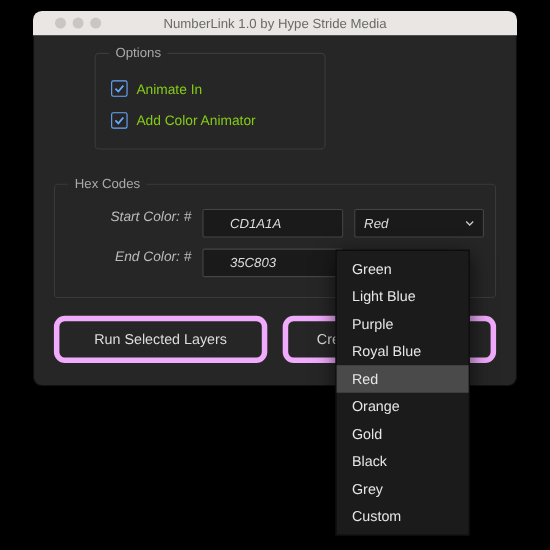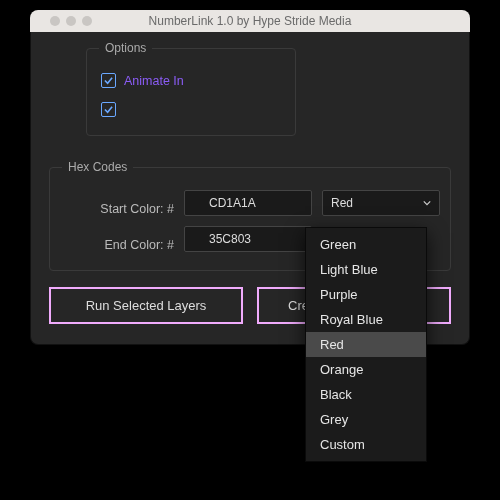--- a/index.html
+++ b/index.html
@@ -5,36 +5,36 @@
   html,body{margin:0;padding:0;width:500px;height:500px;background:#000;font-family:-apple-system,BlinkMacSystemFont,"Segoe UI",Arial,sans-serif;font-size:12px;color:#bbb;}
   .window{position:absolute;left:30px;top:10px;width:440px;border-radius:8px;overflow:visible;box-shadow:0 0 20px rgba(0,0,0,.6);}
   .titlebar{height:22px;background:#e9e6e3;border-radius:8px 8px 0 0;display:flex;align-items:center;padding:0 20px;position:relative;}
   .dots{display:flex;gap:6px;}
   .dot{width:10px;height:10px;border-radius:50%;background:#c9c6c3;}
   .title{position:absolute;left:0;right:0;text-align:center;font-size:12px;color:#6a6a6a;}
   .body{background:#262626;padding:16px 18px 20px;border:1px solid #111;border-top:none;border-radius:0 0 8px 8px;}
   .row1{display:flex;gap:28px;padding-left:37px;}
   .fs{border:1px solid #3a3a3a;border-radius:4px;padding:18px 14px 16px;position:relative;flex:1;}
   .fs-legend{position:absolute;top:-8px;left:12px;background:#262626;padding:0 6px;font-size:12px;color:#aaa;}
-  .chk{display:flex;align-items:center;gap:8px;margin:6px 0 14px;color:#8b5cf6;font-size:12.5px;}
+  .chk{display:flex;align-items:center;gap:8px;margin:6px 0 14px;color:#84cc16;font-size:12.5px;}
   .chk:last-child{margin-bottom:2px;}
   .checkbox{width:13px;height:13px;border:1px solid #6aa8ff;border-radius:2px;display:flex;align-items:center;justify-content:center;background:#262626;}
   .checkmark{width:9px;height:9px;}
   .ntl-label{text-align:center;color:#ccc;margin:2px 0 12px;font-size:12.5px;}
   .textarea{background:#fff;color:#222;font-size:12.5px;line-height:1.35;padding:6px 8px;border-radius:3px;min-height:48px;white-space:pre-line;}
   .hex-fs{border:1px solid #3a3a3a;border-radius:4px;padding:18px 14px 18px;position:relative;margin-top:31px;}
-  .hex-row{display:flex;align-items:flex-end;gap:10px;margin:4px 0 10px;}
+  .hex-row{display:flex;align-items:flex-start;gap:10px;margin:4px 0 10px;font-style:italic;}
   .hex-row:last-child{margin-bottom:0;}
   .hex-label{width:110px;text-align:right;color:#bbb;font-size:12.5px;}
   .hex-input{width:78px;background:#1a1a1a;border:1px solid #444;color:#ddd;padding:5px 24px;font-size:12px;border-radius:2px;text-align:left;font-family:inherit;}
   .select{position:relative;width:100px;}
   .select-btn{width:100%;background:#1a1a1a;border:1px solid #444;color:#ddd;padding:5px 8px;font-size:12px;border-radius:2px;display:flex;justify-content:space-between;align-items:center;cursor:pointer;}
   .chev{width:8px;height:8px;}
   .btnrow{display:flex;gap:14px;margin-top:16px;}
-  .btn{flex:1;border:2px solid #f0abfc;background:#262626;color:#ddd;font-size:13px;padding:9px 0;border-radius:0;text-align:center;cursor:pointer;}
+  .btn{flex:1;border:5px solid #f0abfc;background:#262626;color:#ddd;font-size:13px;padding:9px 0;border-radius:10px;text-align:center;cursor:pointer;}
   .dropdown{position:absolute;left:305px;top:227px;width:120px;background:#1b1b1b;border:1px solid #0a0a0a;box-shadow:0 6px 18px rgba(0,0,0,.7);padding:4px 0;z-index:10;}
   .dd-item{padding:5px 14px;color:#e6e6e6;font-size:13px;cursor:pointer;}
   .dd-item.hl{background:#4a4a4a;}
 </style>
 </head>
 <body>
 
 <div class="window">
   <div class="titlebar">
     <div class="dots">
@@ -57,20 +57,21 @@
               </svg>
           </span>
           <span>Animate In</span>
         </label>
         <label class="chk">
           <span class="checkbox">
             <svg class="checkmark" viewBox="0 0 10 10">
                 <path d="M1 5 L4 8 L9 2" stroke="#6aa8ff" stroke-width="1.8" fill="none"></path>
               </svg>
           </span>
+          <span>Add Color Animator</span>
         </label>
       </div>
 
     </div>
 
     <div class="hex-fs">
       <div class="fs-legend">Hex Codes</div>
       <div class="hex-row">
         <div class="hex-label">Start Color: #</div>
         <div class="hex-input">CD1A1A</div>
@@ -96,16 +97,17 @@
   </div>
 </div>
 
 <div class="dropdown" id="dd">
     <div class="dd-item">Green</div>
     <div class="dd-item">Light Blue</div>
     <div class="dd-item">Purple</div>
     <div class="dd-item">Royal Blue</div>
     <div class="dd-item hl">Red</div>
     <div class="dd-item">Orange</div>
+    <div class="dd-item">Gold</div>
     <div class="dd-item">Black</div>
     <div class="dd-item">Grey</div>
     <div class="dd-item">Custom</div>
   </div>
 
 </body></html>

